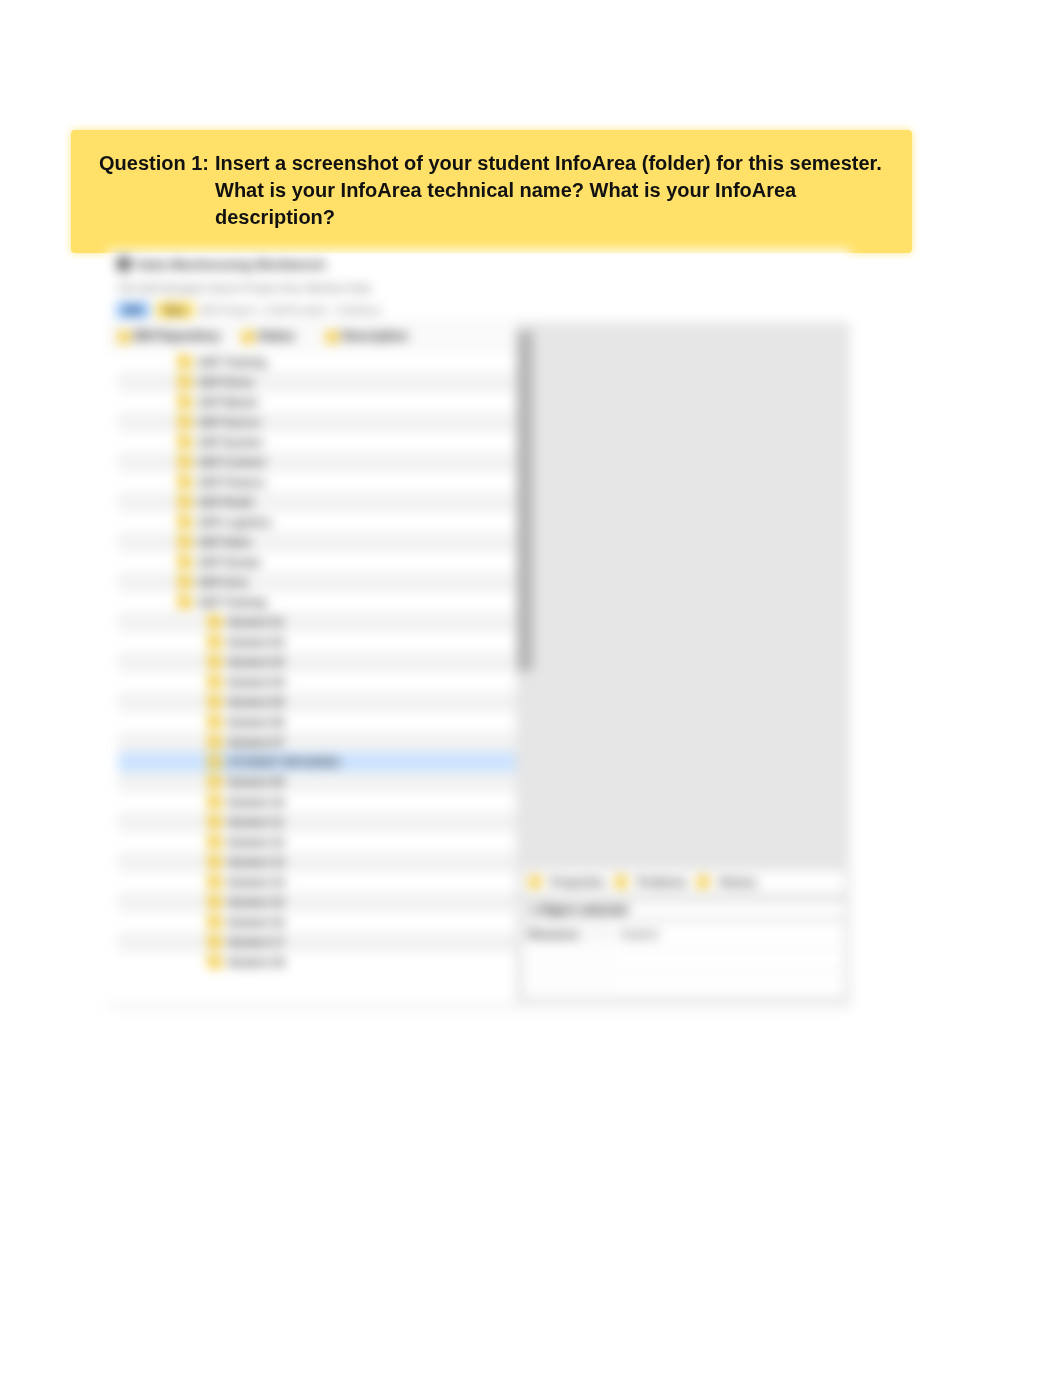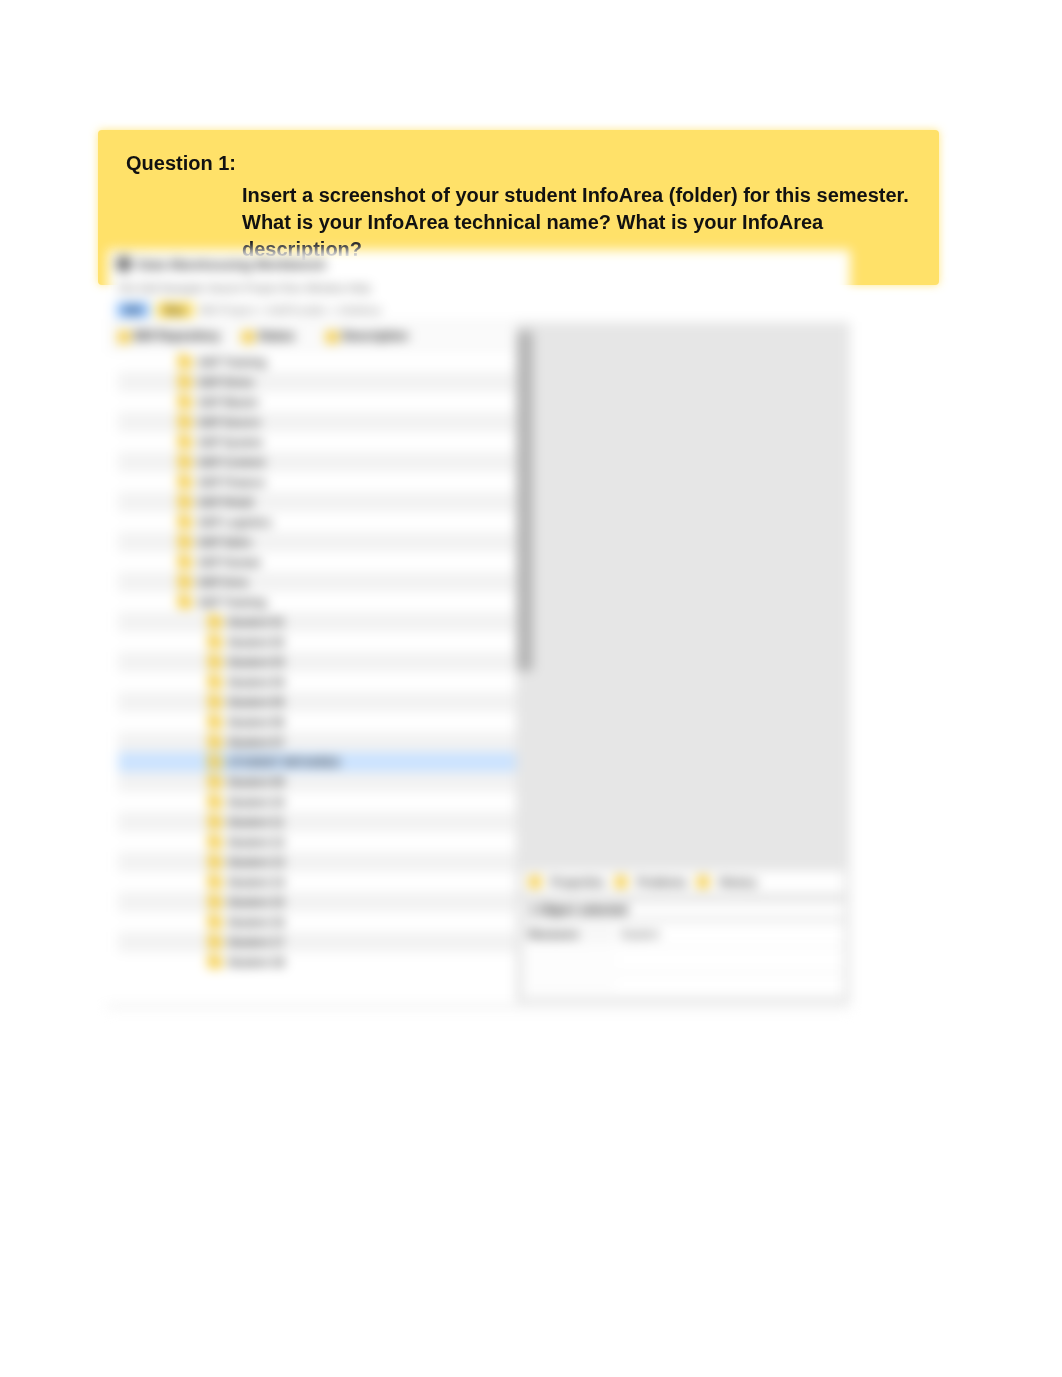--- a/index.html
+++ b/index.html
@@ -10,21 +10,21 @@
     width: 1062px;
   }
   .page {
     position: relative;
     width: 1062px;
     height: 1377px;
     background: #ffffff;
   }
   .question-banner {
     position: absolute;
-    left: 98px;
+    left: 71px;
     top: 130px;
     width: 785px;
     background: #ffe169;
     border-radius: 4px;
     padding: 20px 28px 22px 28px;
     box-shadow: 0 0 8px rgba(255,225,105,0.8);
   }
   .question-row {
     display: flex;
     align-items: flex-start;
@@ -33,21 +33,20 @@
     line-height: 1.35;
     color: #111111;
   }
   .q-label {
     flex: 0 0 auto;
     padding-right: 6px;
     white-space: nowrap;
   }
   .q-text {
     flex: 1 1 auto;
-    margin-top: 32px;
   }
 
   
   .shot {
     position: absolute;
     left: 108px;
     top: 250px;
     width: 742px;
     height: 760px;
     background: #f5f5f5;

